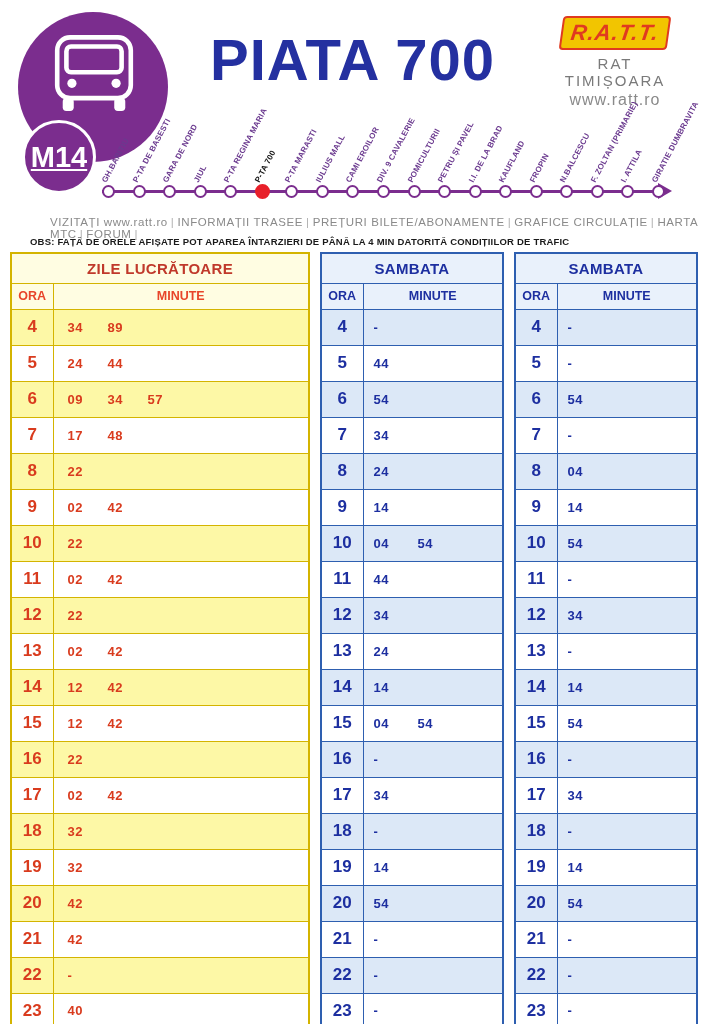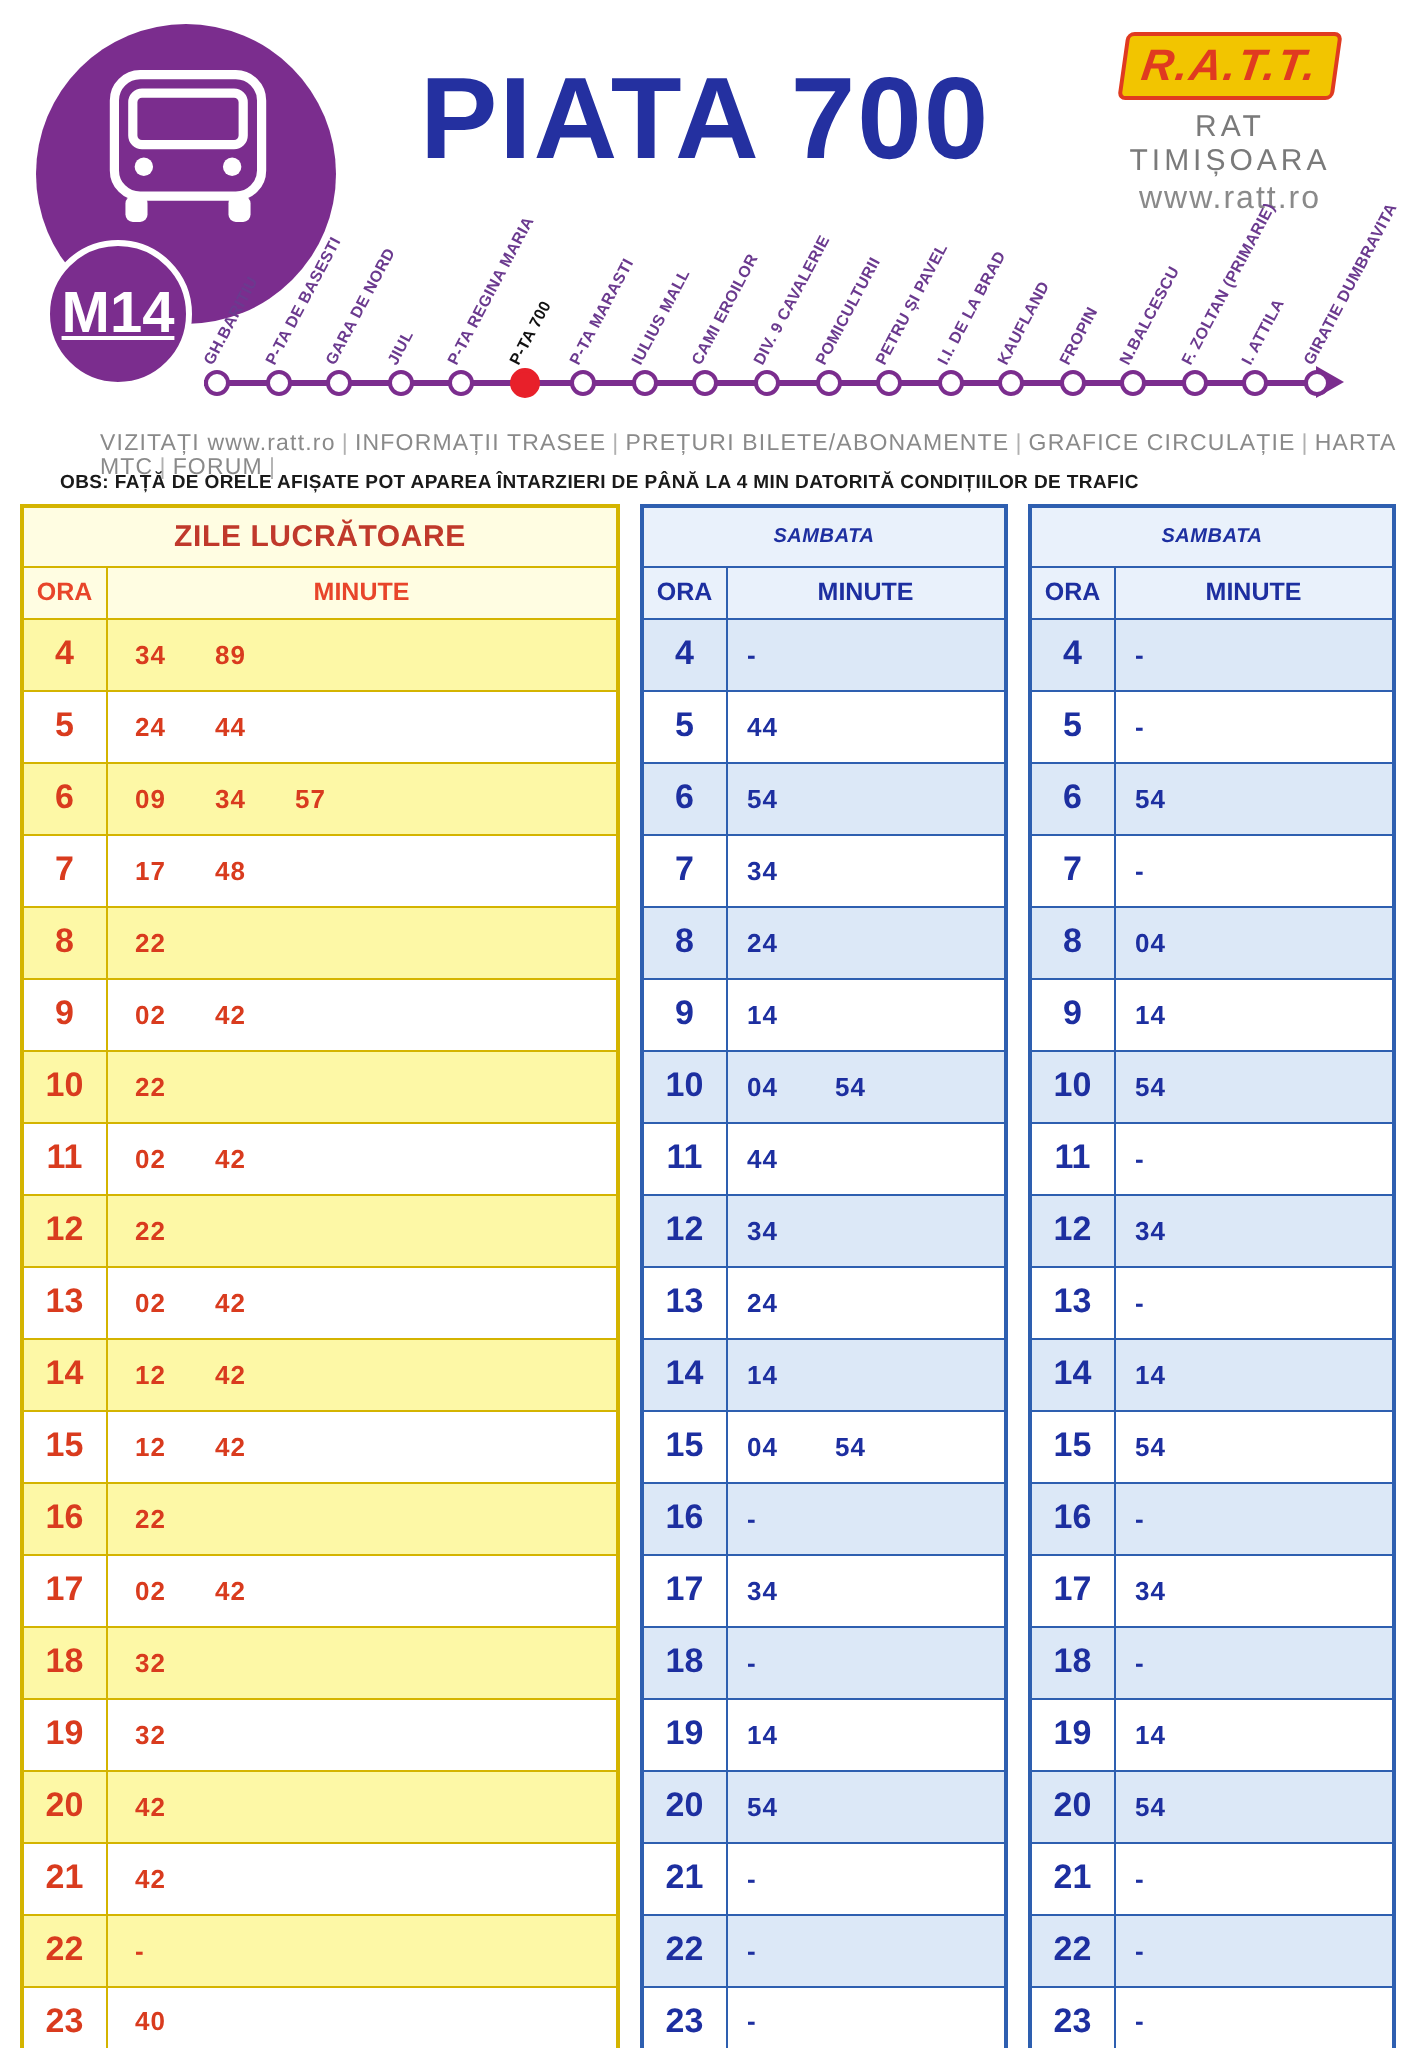--- a/index.html
+++ b/index.html
@@ -221,25 +221,24 @@
   .t-week tr.even td { background: #ffffff; }
 
   
   .t-wknd { width: 184px; }
   .t-wknd table { width: 100%; border: 2px solid #2e5fb0; }
   .t-wknd td, .t-wknd th { border: 1px solid #2e5fb0; }
   .t-wknd .title-row td {
     background: #e9f1fb;
     color: #1d2fa0;
     font-weight: bold;
-    font-size: 10px;
+    font-size: 15px;
     text-align: center;
     height: 30px;
     letter-spacing: 0.3px;
-    font-style: italic;
   }
   .t-wknd .head-row td {
     background: #e9f1fb;
     color: #1d2fa0;
     font-weight: bold;
     font-size: 12.5px;
     text-align: center;
     height: 26px;
   }
   .t-wknd .hour {

